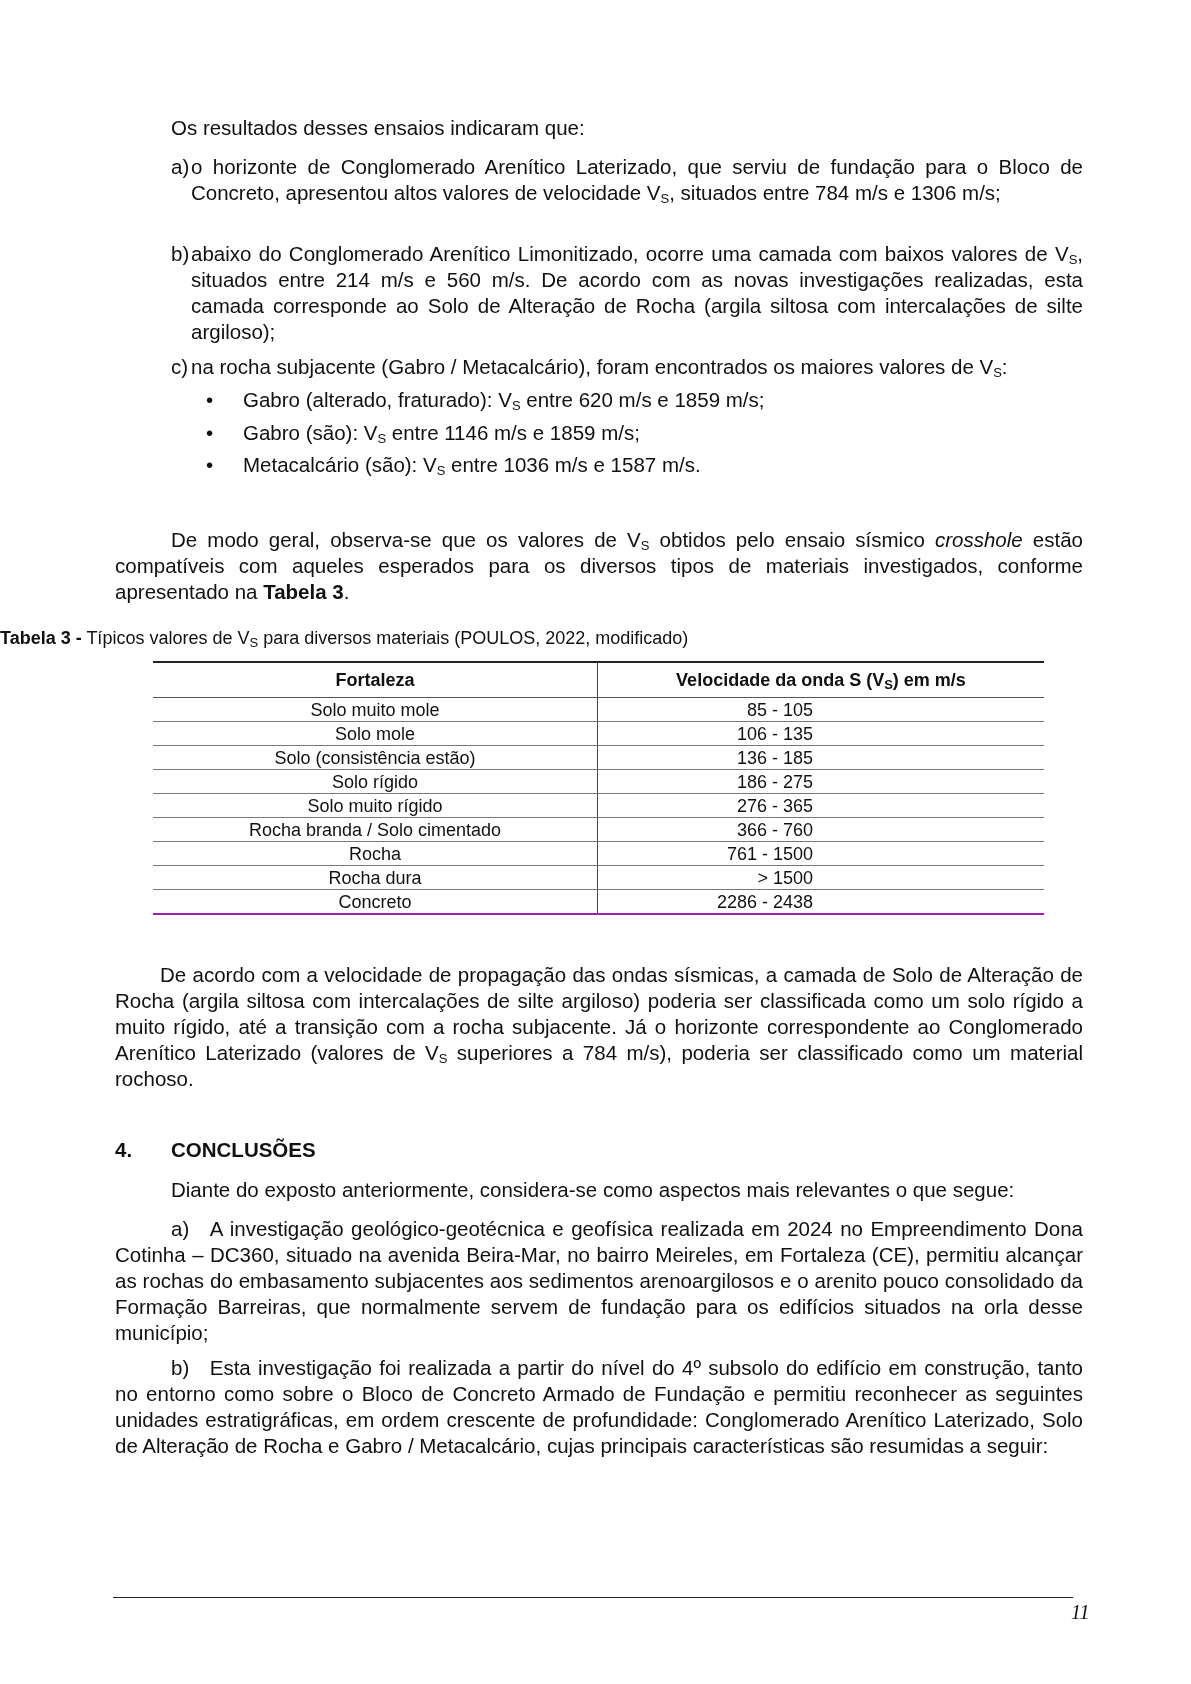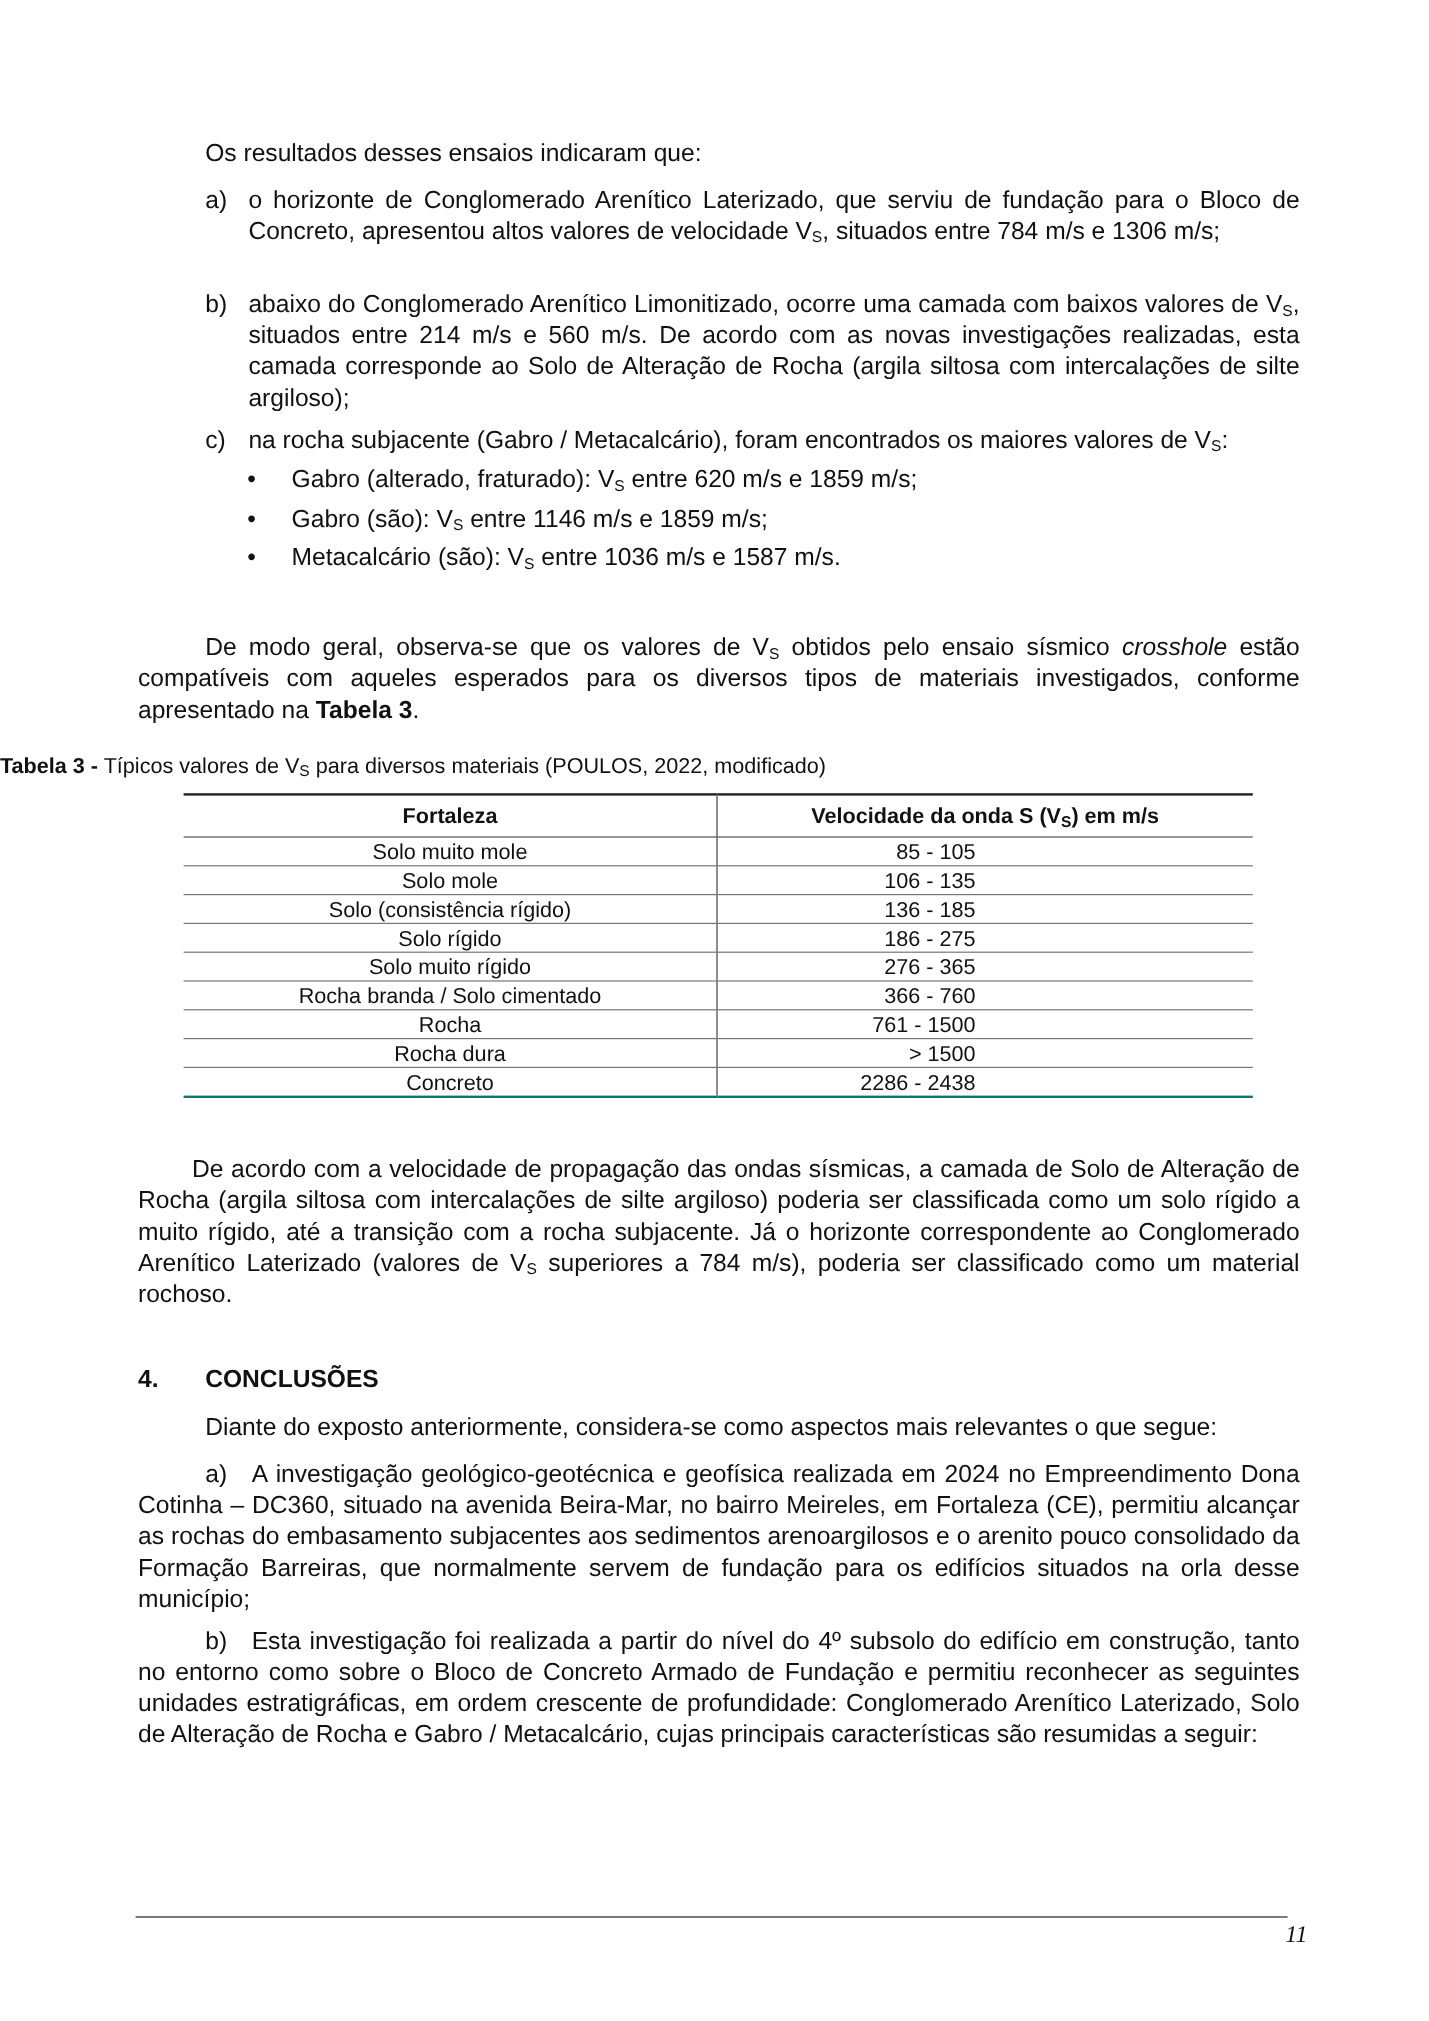--- a/index.html
+++ b/index.html
@@ -4,32 +4,32 @@
 <style>
   html, body { margin: 0; padding: 0; background: #ffffff; }
   body { width: 1191px; height: 1684px; position: relative; overflow: hidden; color: #111; }
   .page { position: absolute; left: 0; top: 0; width: 1191px; height: 1615px;
     font-family: "Liberation Sans", sans-serif; font-size: 20.5px; line-height: 26px; }
   .para { position: absolute; margin: 0; }
   .just { text-align: justify; text-align-last: left; }
   sub { font-size: 13px; vertical-align: -3px; line-height: 0; }
   .item { position: absolute; left: 171px; width: 912px; }
   .item .lbl { position: absolute; left: 0; top: 0; }
-  .item .txt { margin-left: 36px; text-align: justify; text-align-last: left; }
+  .item .txt { margin-left: 20px; text-align: justify; text-align-last: left; }
   .bullet { position: absolute; left: 206px; }
   .bullet .dot { position: absolute; left: 0; top: 0; }
   .bullet .btxt { position: absolute; left: 37px; top: 0; white-space: nowrap; }
   .caption { position: absolute; left: 0; width: 1191px; top: 627px; text-align: left;
     font-size: 18px; line-height: 22px; }
   table.t3 { position: absolute; left: 153px; top: 661px; width: 891px; border-collapse: collapse;
     font-size: 18px; line-height: 22px; }
   table.t3 th { font-weight: bold; height: 34px; padding: 0; border-top: 2px solid #222;
     border-bottom: 1.5px solid #555; }
   table.t3 td { padding: 0; height: 23px; border-bottom: 1.5px solid #777; text-align: center; }
-  table.t3 tr:last-child td { border-bottom: 2px solid #0f766e; }
+  table.t3 tr:last-child td { border-bottom: 2px solid #a21caf; }
   table.t3 .c1 { width: 444px; border-right: 1px solid #444; }
   table.t3 .c2 { padding-right: 0; }
   .vcell { display: inline-block; width: 120px; text-align: right; margin-left: 95px; }
   .heading { position: absolute; top: 1137px; font-weight: bold; font-size: 20.5px; }
   .footer-rule { position: absolute; left: 113px; top: 1597px; width: 960px; height: 0;
     border-top: 1.5px solid #222; }
   .footer-text { position: absolute; left: 113px; top: 1601px; font-style: italic; font-size: 15px; }
   .page-num { position: absolute; left: 1071px; top: 1599px; font-family: "Liberation Serif", serif;
     font-style: italic; font-size: 20px; }
 </style>
@@ -82,21 +82,21 @@
     <tbody id="t3-body">
         <tr>
           <td class="c1">Solo muito mole</td>
           <td class="c2" style="text-align: left;"><span class="vcell">85 - 105</span></td>
         </tr>
         <tr>
           <td class="c1">Solo mole</td>
           <td class="c2" style="text-align: left;"><span class="vcell">106 - 135</span></td>
         </tr>
         <tr>
-          <td class="c1">Solo (consistência rígido)</td>
+          <td class="c1">Solo (consistência estão)</td>
           <td class="c2" style="text-align: left;"><span class="vcell">136 - 185</span></td>
         </tr>
         <tr>
           <td class="c1">Solo rígido</td>
           <td class="c2" style="text-align: left;"><span class="vcell">186 - 275</span></td>
         </tr>
         <tr>
           <td class="c1">Solo muito rígido</td>
           <td class="c2" style="text-align: left;"><span class="vcell">276 - 365</span></td>
         </tr>

